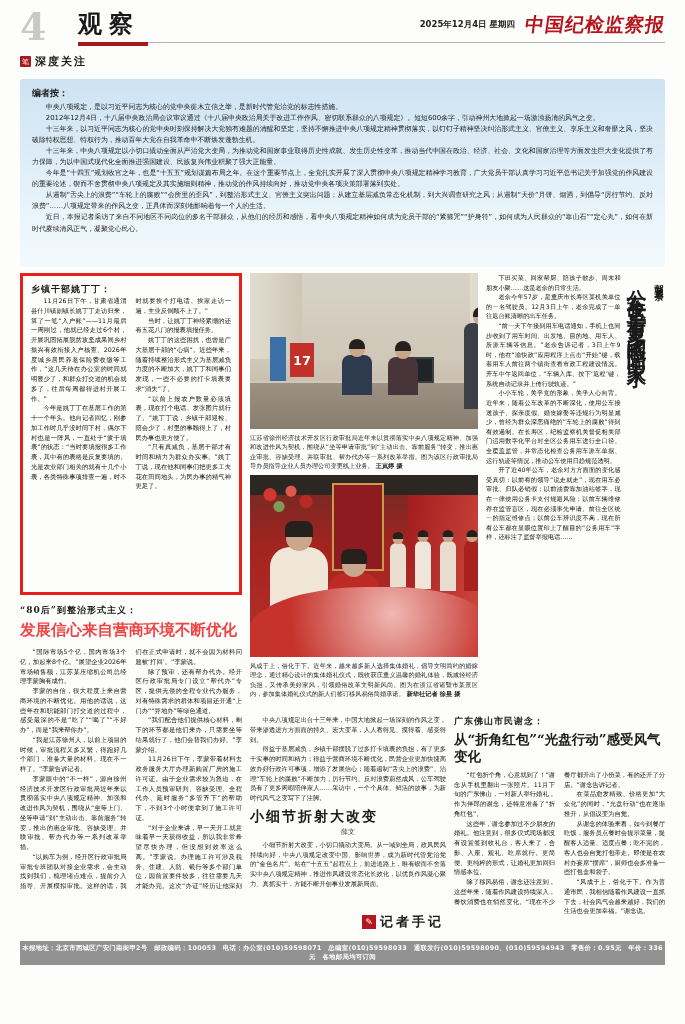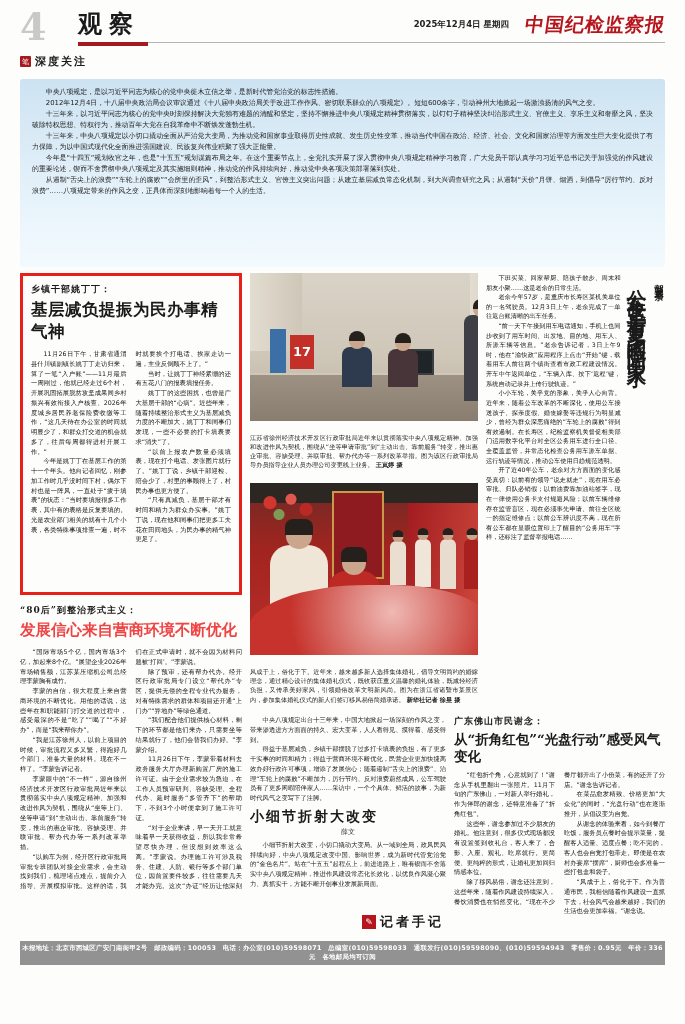--- a/index.html
+++ b/index.html
@@ -6,21 +6,21 @@
   html,body { background:#e9e7e3; }
   body { font-family:"DejaVu Sans","Liberation Sans",sans-serif; color:#1a1a1a; }
   .page { position:relative; width:685px; height:1024px; margin:0 auto; background:#fdfdfc; overflow:hidden; padding-top:6px; }
 
   
   .topbar { position:relative; height:40px; margin:0 20px; }
   .pagenum { position:absolute; left:0; top:-2px; font-size:38px; font-weight:bold; color:#c9c9c9; font-family:"DejaVu Serif","Liberation Serif",serif; }
   .section { position:absolute; left:58px; top:2px; font-size:24px; font-weight:bold; letter-spacing:7px; font-family:"DejaVu Serif","Liberation Serif",serif; }
   .hrule { position:absolute; left:58px; right:0; bottom:3px; height:1px; background:#b5b5b5; }
   .red-seg { position:absolute; left:58px; bottom:0; width:70px; height:4px; background:#a6191f; }
-  .top-right { position:absolute; right:0; top:6px; display:flex; align-items:center; gap:16px; }
+  .top-right { position:absolute; right:0; top:6px; display:flex; align-items:center; gap:10px; }
   .date { font-size:8.5px; font-weight:bold; color:#222; }
   .masthead { font-size:19px; font-weight:bold; color:#b5151c; transform:skewX(-8deg); font-family:"DejaVu Serif","Liberation Serif",serif; letter-spacing:1px; }
 
   
   .tagrow { margin:8px 20px 0; display:flex; align-items:center; gap:4px; }
   .tag-icon { width:11px; height:11px; background:#a6191f; color:#fff; font-size:7px; display:flex; align-items:center; justify-content:center; border-radius:1px; }
   .tag-label { font-size:11px; font-weight:bold; letter-spacing:2px; }
   .lead { text-align:center; margin-top:-10px; }
   .lead h1 { font-size:36px; letter-spacing:8px; font-weight:bold; font-family:"DejaVu Serif","Liberation Serif",serif; }
   .lead h2 { font-size:14px; letter-spacing:4px; margin-top:8px; font-weight:bold; font-family:"DejaVu Serif","Liberation Serif",serif; }
@@ -29,21 +29,21 @@
   
   .editor-note { margin:10px 20px 6px; background:linear-gradient(#cde3f2,#e9f4fb 70%,#f3fafe); border-radius:3px; padding:8px 12px 6px; height:188px; overflow:hidden; }
   .editor-note .en-label { font-size:9px; font-weight:bold; margin-bottom:2px; }
   .editor-note p { font-size:6.9px; line-height:1.6; text-indent:2em; text-align:justify; color:#222; }
 
   
   .content { display:flex; gap:8px; margin:2px 20px 0; height:662px; }
   .col-left { width:222px; flex:none; }
   .col-rest { flex:1; display:flex; flex-direction:column; }
   .row-top { display:flex; gap:8px; height:436px; }
-  .mid-stack { width:228px; flex:none; display:flex; flex-direction:column;gap:8px; }
+  .mid-stack { width:228px; flex:none; display:flex; flex-direction:column; }
   .row-bottom { display:flex; gap:8px; margin-top:6px; flex:1; overflow:hidden; }
 
   .kicker { font-size:9px; font-weight:bold; letter-spacing:1px; font-family:"DejaVu Serif","Liberation Serif",serif; }
   .art-title { font-family:"DejaVu Serif","Liberation Serif",serif; font-weight:bold; }
   .body2col { column-count:2; column-gap:9px; text-align:justify; }
   .body2col p, .body1col p { font-size:6.3px; line-height:1.55; text-indent:2em; color:#111; }
 
   .red-box { border:3px solid #e8201a; padding:7px 8px; height:322px; overflow:hidden; }
   .red-box .art-title { font-size:16.5px; margin:3px 0 6px; letter-spacing:0.5px; }
   .red-box .body2col { height:252px; overflow:hidden; }
@@ -114,36 +114,37 @@
       <span class="masthead">中国纪检监察报</span>
     </div>
   </header>
 
   <div class="tagrow">
     <span class="tag-icon">笔</span>
     <span class="tag-label">深度关注</span>
   </div>
 
   <section class="editor-note">
+    <div class="en-label">编者按：</div>
     <div>
         <p>中央八项规定，是以习近平同志为核心的党中央徙木立信之举，是新时代管党治党的标志性措施。</p>
         <p>2012年12月4日，十八届中央政治局会议审议通过《十八届中央政治局关于改进工作作风、密切联系群众的八项规定》。短短600余字，引动神州大地掀起一场激浊扬清的风气之变。</p>
         <p>十三年来，以习近平同志为核心的党中央时刻保持解决大党独有难题的清醒和坚定，坚持不懈推进中央八项规定精神贯彻落实，以钉钉子精神坚决纠治形式主义、官僚主义、享乐主义和奢靡之风，坚决破除特权思想、特权行为，推动百年大党在自我革命中不断焕发蓬勃生机。</p>
         <p>十三年来，中央八项规定以小切口撬动全面从严治党大变局，为推动党和国家事业取得历史性成就、发生历史性变革，推动当代中国在政治、经济、社会、文化和国家治理等方面发生巨大变化提供了有力保障，为以中国式现代化全面推进强国建设、民族复兴伟业积聚了强大正能量。</p>
         <p>今年是“十四五”规划收官之年，也是“十五五”规划谋篇布局之年。在这个重要节点上，全党扎实开展了深入贯彻中央八项规定精神学习教育，广大党员干部认真学习习近平总书记关于加强党的作风建设的重要论述，锲而不舍贯彻中央八项规定及其实施细则精神，推动党的作风持续向好，推动党中央各项决策部署落到实处。</p>
         <p>从遏制“舌尖上的浪费”“车轮上的腐败”“会所里的歪风”，到整治形式主义、官僚主义突出问题；从建立基层减负常态化机制，到大兴调查研究之风；从遏制“天价”月饼、烟酒，到倡导“厉行节约、反对浪费”……八项规定带来的作风之变，正具体而深刻地影响着每一个人的生活。</p>
+        <p>近日，本报记者采访了来自不同地区不同岗位的多名干部群众，从他们的经历和感悟，看中央八项规定精神如何成为党员干部的“紧箍咒”“护身符”，如何成为人民群众的“靠山石”“定心丸”，如何在新时代赓续清风正气，凝聚党心民心。</p>
       </div>
   </section>
 
   <div class="content">
 
     <div class="col-left">
       <article class="red-box">
         <div class="kicker">乡镇干部姚丁丁：</div>
-        <h3 class="art-title">基层减负提振为民办事精气神</h3>
         <div class="body2col">
             <p>11月26日下午，甘肃省通渭县什川镇副镇长姚丁丁走访归来，算了一笔“入户账”——11月最后一周刚过，他就已经走过6个村，开展巩固拓展脱贫攻坚成果同乡村振兴有效衔接入户核查、2026年度城乡居民养老保险费收缴等工作，“这几天待在办公室的时间就明显少了，和群众打交道的机会就多了，往后每周都得进村开展工作。”</p>
             <p>今年是姚丁丁在基层工作的第十一个年头。他向记者回忆，刚参加工作时几乎没时间下村，偶尔下村也是一阵风，一直处于“疲于填表”的状态：“当时要填报很多工作表，其中有的表格是反复要填的。光是农业部门相关的就有十几个小表，各类特殊事项排查一遍，时不时就要挨个打电话、挨家走访一遍，主业反倒顾不上了。”</p>
             <p>当时，让姚丁丁神经紧绷的还有五花八门的报表填报任务。</p>
             <p>姚丁丁的这些困扰，也曾是广大基层干部的“心病”。近些年来，随着持续整治形式主义为基层减负力度的不断加大，姚丁丁和同事们发现，一些不必要的打卡填表要求“消失”了。</p>
             <p>“以前上报农户数量必须填表，现在打个电话、发张图片就行了。”姚丁丁说，乡镇干部迎检、陪会少了，村里的事顾得上了，村民办事也更方便了。</p>
             <p>“只有真减负，基层干部才有时间和精力为群众办实事。”姚丁丁说，现在他和同事们把更多工夫花在田间地头，为民办事的精气神更足了。</p>
           </div>
       </article>
 

